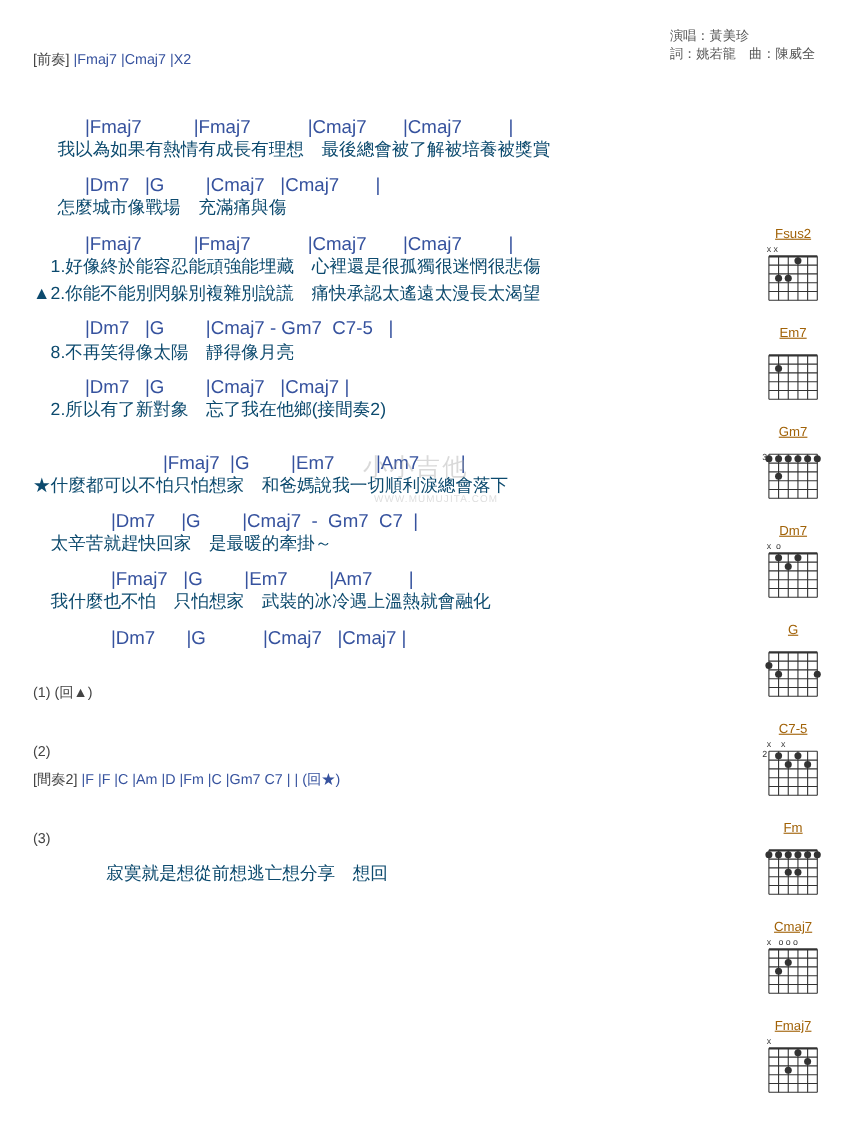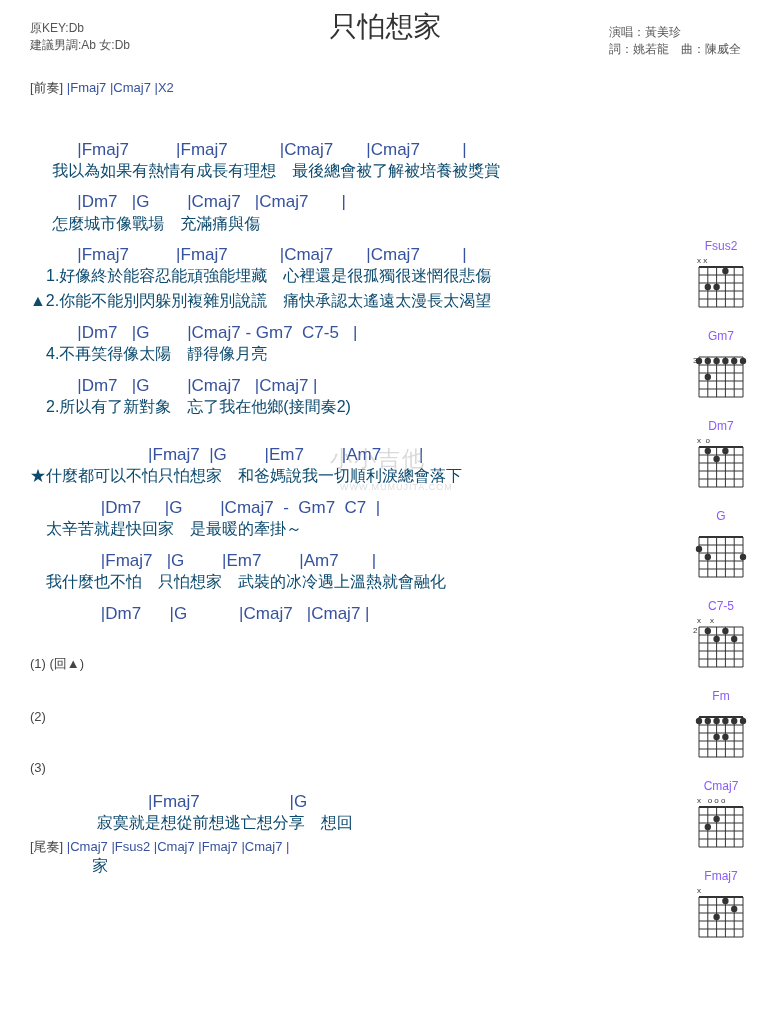--- a/index.html
+++ b/index.html
@@ -50,21 +50,21 @@
   .chord { color:#36529e; }
   .spacer { height:16px; }
   .spacer-sm { height:6px; }
   .diagrams {
     position: absolute;
     right: 10px;
     top: 175px;
     width: 80px;
   }
   .diagram-box { margin-bottom: 14px; text-align:center; }
-  .diagram-box .chord-name { font-size:12px; color:#8b5cf6; margin-bottom:2px; }
+  .diagram-box .chord-name { font-size:12px; color:#a16207; margin-bottom:2px;text-decoration:underline; }
   .diagram-box svg { display:block; margin:0 auto; }
   .watermark {
     position:absolute;
     left: 330px;
     top: 380px;
     font-size: 22px;
     color: rgba(160,160,160,0.4);
     font-weight: normal;
     pointer-events:none;
     letter-spacing:2px;
@@ -76,25 +76,20 @@
     font-size:9px;
     color: rgba(160,160,160,0.35);
     pointer-events:none;
     letter-spacing:1px;
   }
 </style>
 </head>
 <body>
 
 <div class="header">
-  <div class="key-block">
-    <div>原KEY:Db</div>
-    <div>建議男調:Ab 女:Db</div>
-  </div>
-  <div class="title">只怕想家</div>
   <div class="credits">
     <div>演唱：黃美珍</div>
     <div>詞：姚若龍　曲：陳威全</div>
   </div>
 </div>
 
 <div class="content-area">
   <div class="main-col">
 
     <div class="section-row">
@@ -117,21 +112,21 @@
     <div class="line-block">
       <div class="chord-row">          |Fmaj7          |Fmaj7           |Cmaj7       |Cmaj7         |</div>
       <div class="lyric-row">　1.好像終於能容忍能頑強能埋藏　心裡還是很孤獨很迷惘很悲傷</div>
     </div>
     <div class="line-block">
       <div class="lyric-row">▲2.你能不能別閃躲別複雜別說謊　痛快承認太遙遠太漫長太渴望</div>
     </div>
     <div class="spacer-sm"></div>
     <div class="line-block">
       <div class="chord-row">          |Dm7   |G        |Cmaj7 - Gm7  C7-5   |</div>
-      <div class="lyric-row">　4.不再笑得像太陽　靜得像月亮</div>
+      <div class="lyric-row">　8.不再笑得像太陽　靜得像月亮</div>
     </div>
     <div class="spacer-sm"></div>
     <div class="line-block">
       <div class="chord-row">          |Dm7   |G        |Cmaj7   |Cmaj7 |</div>
       <div class="lyric-row">　2.所以有了新對象　忘了我在他鄉(接間奏2)</div>
     </div>
 
     <div class="spacer"></div>
       <div class="spacer-sm"></div>
 
@@ -153,36 +148,32 @@
     <div class="line-block">
       <div class="chord-row">               |Dm7      |G           |Cmaj7   |Cmaj7 |</div>
     </div>
 
     <div class="spacer"></div>
 
     <div class="section-row">(1) (回▲)</div>
     <div class="spacer"></div>
     <div class="section-row">(2)</div>
 
+    <div class="section-row">
+      <span class="label">[間奏2]</span><span class="chord"> |F   |F   |C   |Am   |D   |Fm   |C   |Gm7  C7  |  | (回★)</span>
+    </div>
 
     <div class="spacer"></div>
     <div class="section-row">(3)</div>
     <div class="spacer-sm"></div>
 
     <div class="line-block">
-      <div class="chord-row">                         |Fmaj7                   |G</div>
       <div class="lyric-row">               寂寞就是想從前想逃亡想分享　想回</div>
     </div>
 
-    <div class="line-block">
-      <div>
-        <span class="label">[尾奏]</span><span class="chord"> |Cmaj7       |Fsus2       |Cmaj7     |Fmaj7       |Cmaj7  |</span>
-      </div>
-      <div class="lyric-row">              家</div>
-    </div>
 
   </div>
 
   <div class="watermark">小小吉他</div>
   <div class="watermark-sub">WWW.MUMUJITA.COM</div>
 
   <div class="diagrams" id="diagram-container">
       <div class="diagram-box">
         <div class="chord-name">Fsus2</div>
         <svg width="56" height="60">
@@ -195,20 +186,39 @@
           <line x1="6" y1="12" x2="6" y2="52" stroke="#333" stroke-width="1"></line>
           <line x1="14.8" y1="12" x2="14.8" y2="52" stroke="#333" stroke-width="1"></line>
           <line x1="23.6" y1="12" x2="23.6" y2="52" stroke="#333" stroke-width="1"></line>
           <line x1="32.400000000000006" y1="12" x2="32.400000000000006" y2="52" stroke="#333" stroke-width="1"></line>
           <line x1="41.2" y1="12" x2="41.2" y2="52" stroke="#333" stroke-width="1"></line>
           <line x1="50" y1="12" x2="50" y2="52" stroke="#333" stroke-width="1"></line>
           <circle cx="32.400000000000006" cy="16" r="3.2" fill="#333"></circle>
           <circle cx="23.6" cy="32" r="3.2" fill="#333"></circle>
           <circle cx="14.8" cy="32" r="3.2" fill="#333"></circle>
           <text x="4" y="8" font-size="8" fill="#333" style="white-space:pre">x x</text>
+        </svg>
+      </div>
+      <div class="diagram-box">
+        <div class="chord-name">Em7</div>
+        <svg width="56" height="60">
+          <line x1="6" y1="12" x2="50" y2="12" stroke="#333" stroke-width="2"></line>
+          <line x1="6" y1="20" x2="50" y2="20" stroke="#333" stroke-width="1"></line>
+          <line x1="6" y1="28" x2="50" y2="28" stroke="#333" stroke-width="1"></line>
+          <line x1="6" y1="36" x2="50" y2="36" stroke="#333" stroke-width="1"></line>
+          <line x1="6" y1="44" x2="50" y2="44" stroke="#333" stroke-width="1"></line>
+          <line x1="6" y1="52" x2="50" y2="52" stroke="#333" stroke-width="1"></line>
+          <line x1="6" y1="12" x2="6" y2="52" stroke="#333" stroke-width="1"></line>
+          <line x1="14.8" y1="12" x2="14.8" y2="52" stroke="#333" stroke-width="1"></line>
+          <line x1="23.6" y1="12" x2="23.6" y2="52" stroke="#333" stroke-width="1"></line>
+          <line x1="32.400000000000006" y1="12" x2="32.400000000000006" y2="52" stroke="#333" stroke-width="1"></line>
+          <line x1="41.2" y1="12" x2="41.2" y2="52" stroke="#333" stroke-width="1"></line>
+          <line x1="50" y1="12" x2="50" y2="52" stroke="#333" stroke-width="1"></line>
+          <circle cx="14.8" cy="24" r="3.2" fill="#333"></circle>
+          <text x="4" y="8" font-size="8" fill="#333" style="white-space:pre"></text>
         </svg>
       </div>
       <div class="diagram-box">
         <div class="chord-name">Gm7</div>
         <svg width="56" height="60">
           <line x1="6" y1="12" x2="50" y2="12" stroke="#333" stroke-width="1"></line>
           <line x1="6" y1="20" x2="50" y2="20" stroke="#333" stroke-width="1"></line>
           <line x1="6" y1="28" x2="50" y2="28" stroke="#333" stroke-width="1"></line>
           <line x1="6" y1="36" x2="50" y2="36" stroke="#333" stroke-width="1"></line>
           <line x1="6" y1="44" x2="50" y2="44" stroke="#333" stroke-width="1"></line>

